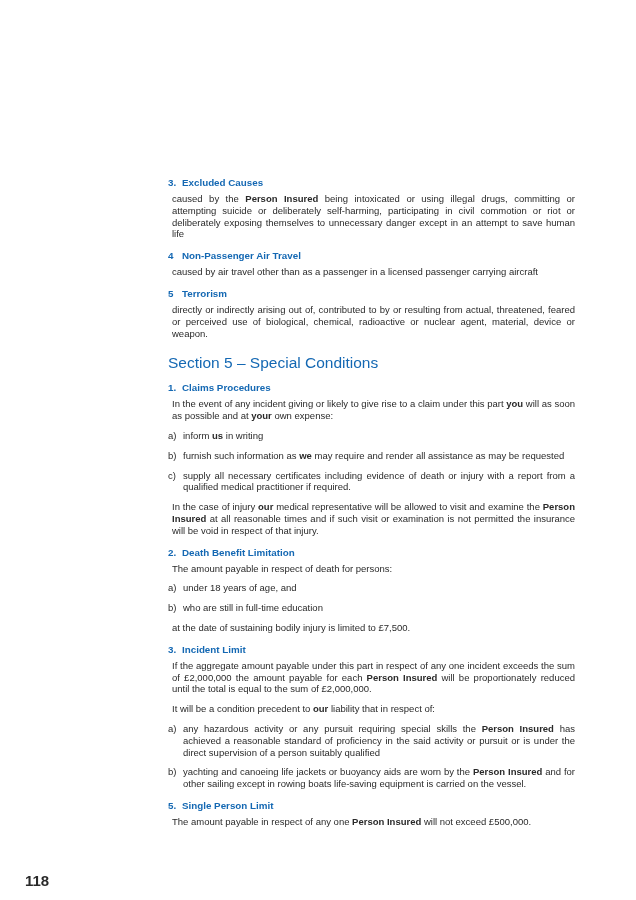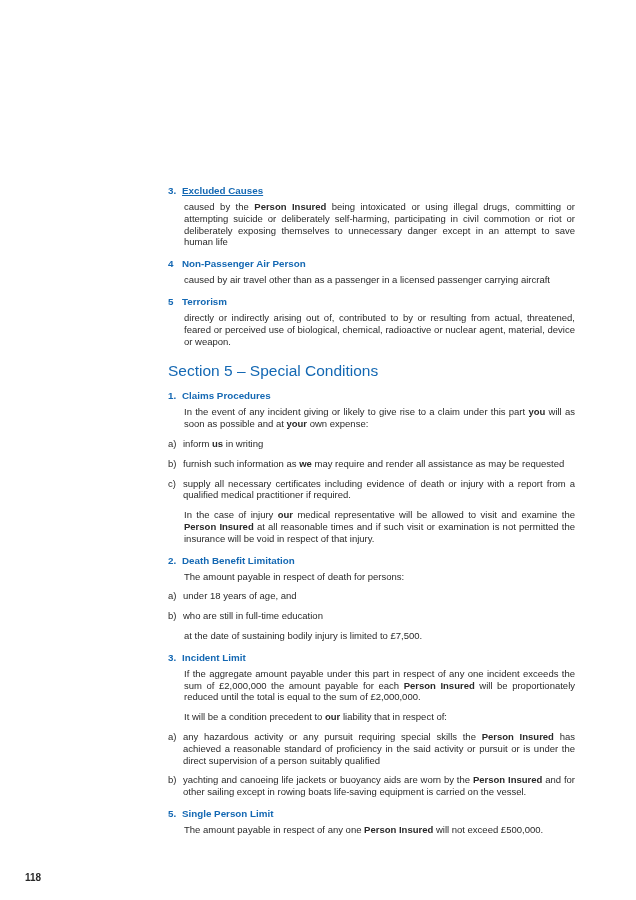--- a/index.html
+++ b/index.html
@@ -24,65 +24,65 @@
     font-size:9.5px;
     line-height:11.8px;
   }
   .sub-heading {
     color:#1468b3;
     font-size:9.8px;
     font-weight:bold;
     line-height:12px;
     margin:10px 0 4px 0;
   }
-  .sub-heading:first-child { margin-top:8px;text-decoration:underline; }
+  .sub-heading:first-child { margin-top:0; }
   .sub-heading .h-num {
     display:inline-block;
     min-width:14px;
   }
   .section-title {
     color:#1468b3;
     font-size:15.5px;
     font-weight:normal;
     line-height:18px;
     margin:15px 0 6px 0;
   }
   .para {
-    margin:0 0 8px 16px;
+    margin:0 0 8px 4px;
     text-align:justify;
   }
   .list-item {
     display:flex;
     margin:0 0 8px 0;
   }
   .list-item .marker {
     flex:none;
     width:15px;
   }
   .list-item .li-body {
     flex:1;
     text-align:justify;
   }
   .bold { font-weight:bold; }
   .page-number {
     position:absolute;
     left:25px; top:872px;
-    font-size:10px;
+    font-size:15px;
     font-weight:bold;
     color:#2a2a2a;
   }
 </style>
 </head>
 <body>
 
 <div class="page">
   <div class="content" id="content">
       <h3 class="sub-heading"><span class="h-num">3.</span><span>Excluded Causes</span></h3>
       <p class="para"><span>caused by the </span><span class="bold">Person Insured</span><span> being intoxicated or using illegal drugs, committing or attempting suicide or deliberately self-harming, participating in civil commotion or riot or deliberately exposing themselves to unnecessary danger except in an attempt to save human life</span></p>
-      <h3 class="sub-heading"><span class="h-num">4</span><span>Non-Passenger Air Person</span></h3>
+      <h3 class="sub-heading"><span class="h-num">4</span><span>Non-Passenger Air Travel</span></h3>
       <p class="para"><span>caused by air travel other than as a passenger in a licensed passenger carrying aircraft</span></p>
       <h3 class="sub-heading"><span class="h-num">5</span><span>Terrorism</span></h3>
       <p class="para"><span>directly or indirectly arising out of, contributed to by or resulting from actual, threatened, feared or perceived use of biological, chemical, radioactive or nuclear agent, material, device or weapon.</span></p>
       <h2 class="section-title">Section 5 – Special Conditions</h2>
       <h3 class="sub-heading"><span class="h-num">1.</span><span>Claims Procedures</span></h3>
       <p class="para"><span>In the event of any incident giving or likely to give rise to a claim under this part </span><span class="bold">you</span><span> will as soon as possible and at </span><span class="bold">your</span><span> own expense:</span></p>
       <div class="list-item">
         <span class="marker">a)</span>
         <span class="li-body"><span>inform </span><span class="bold">us</span><span> in writing</span></span>
       </div>

